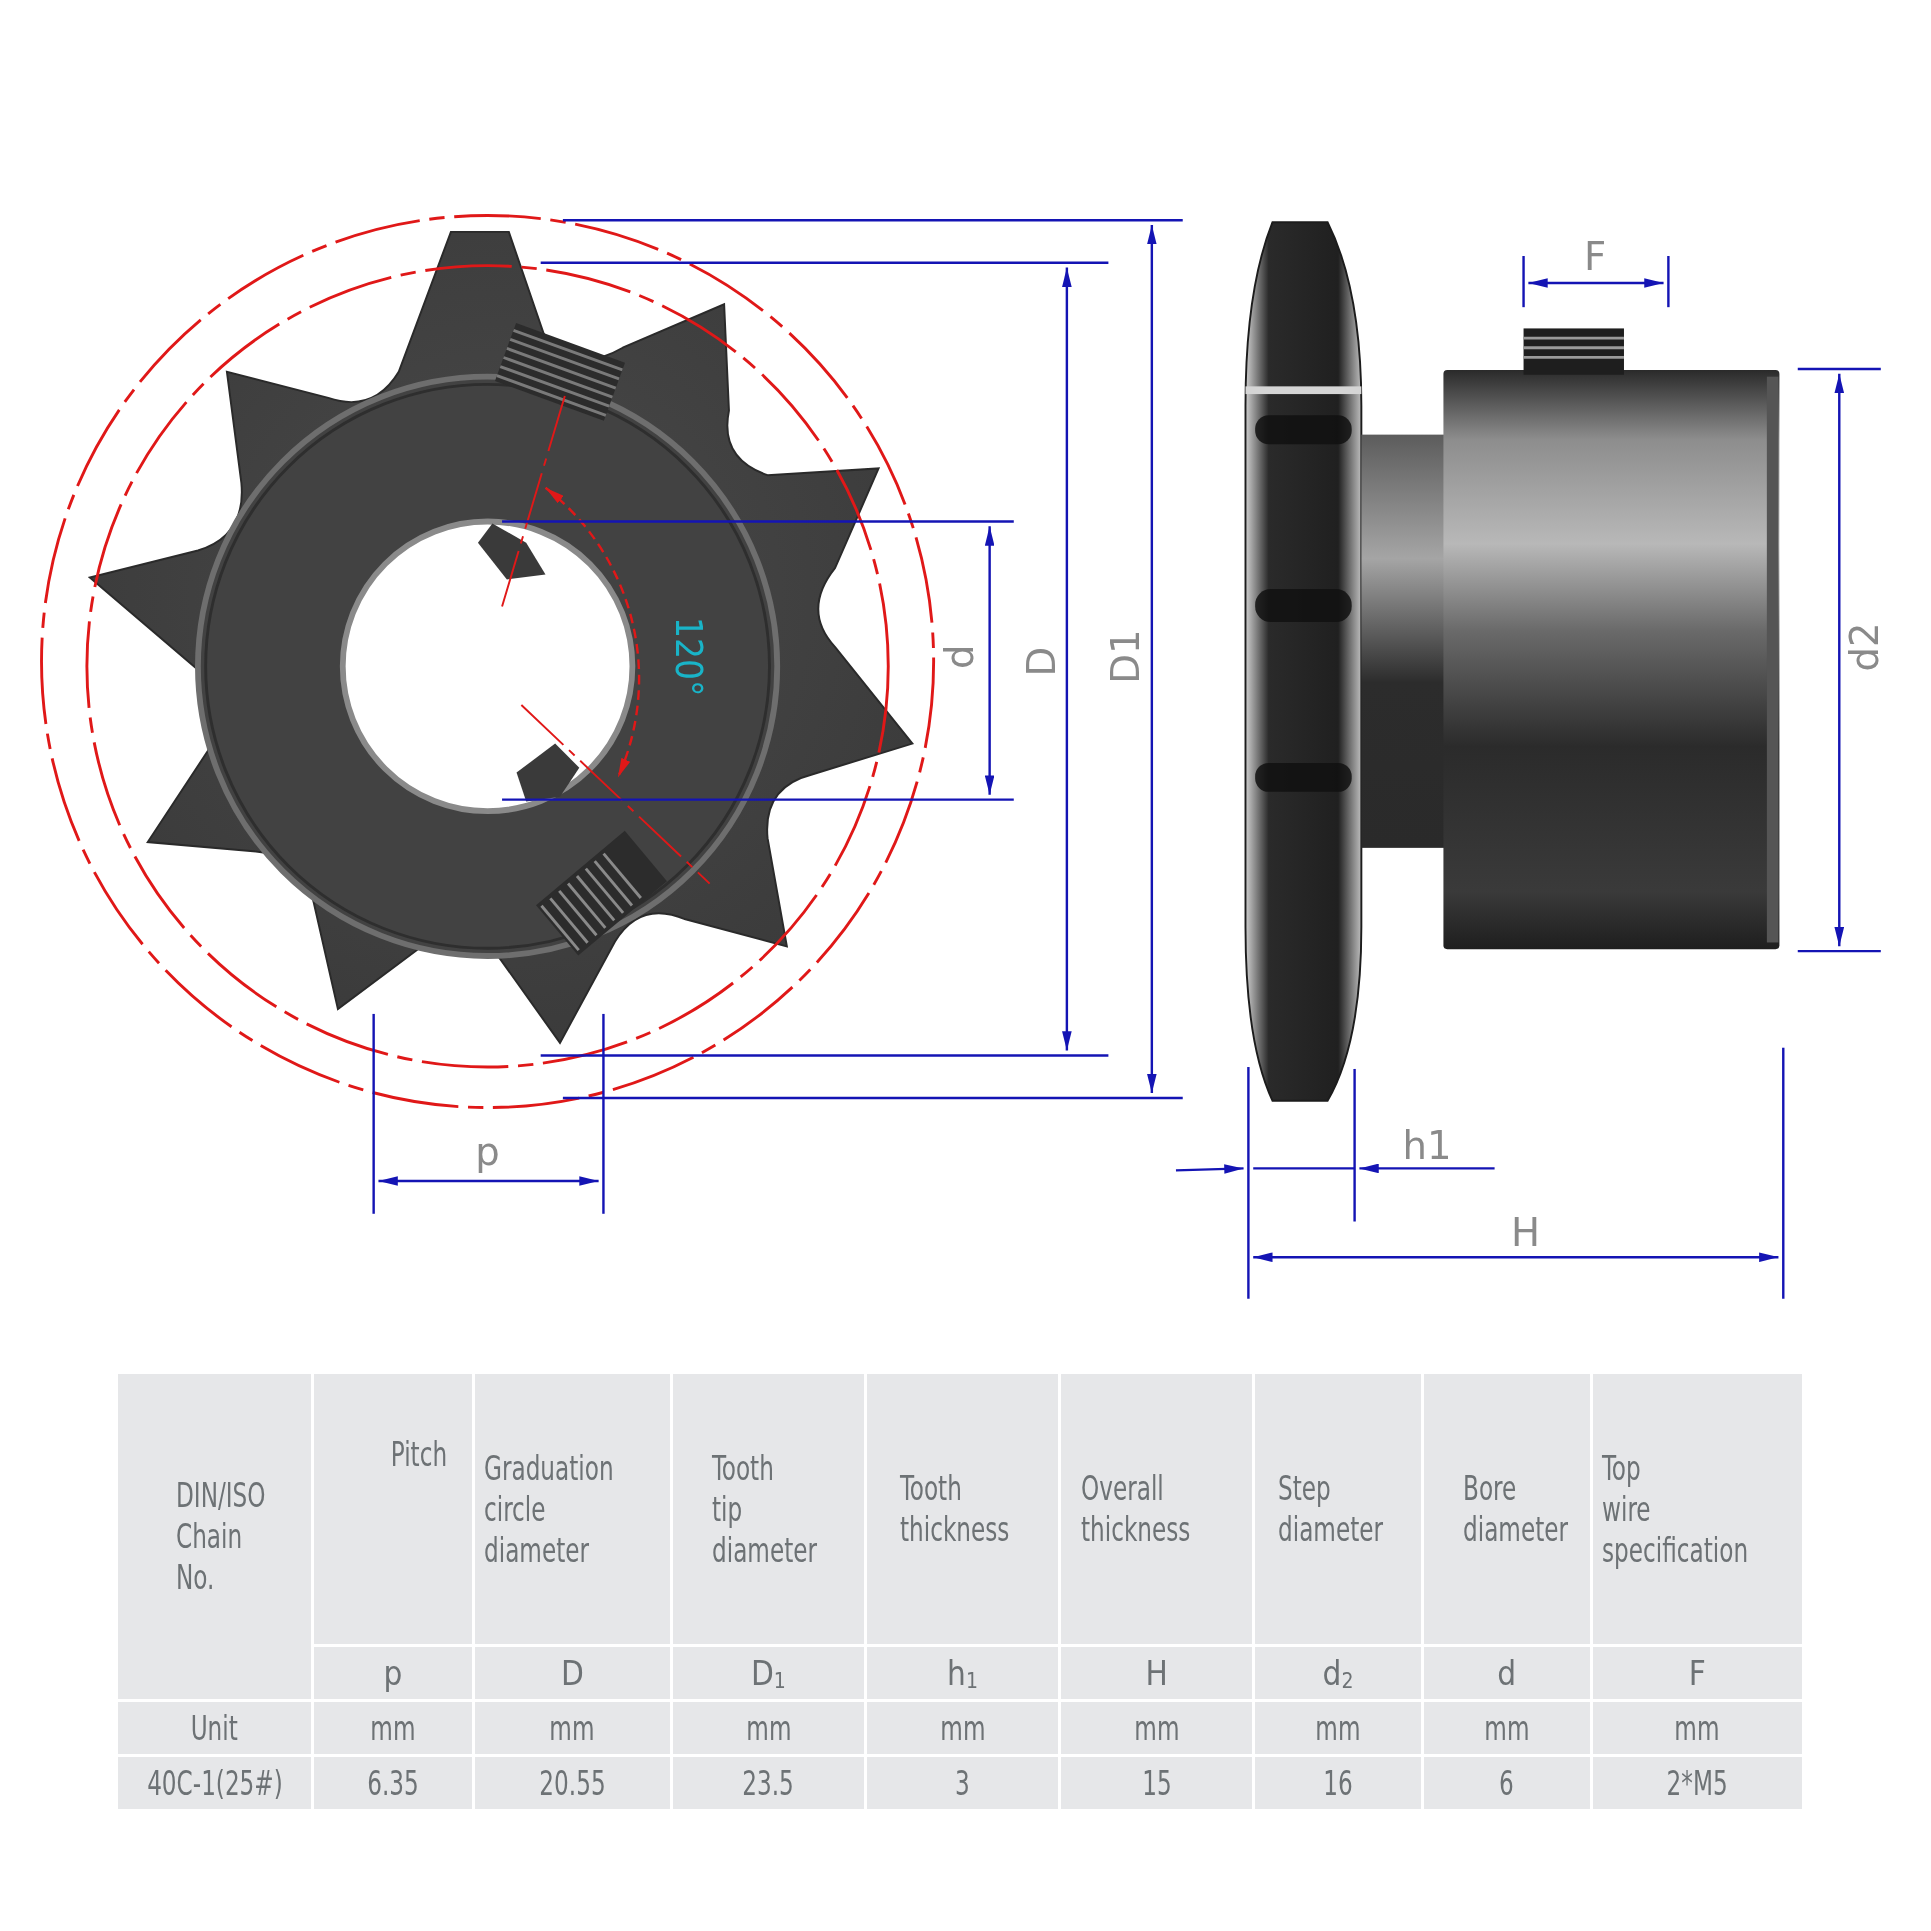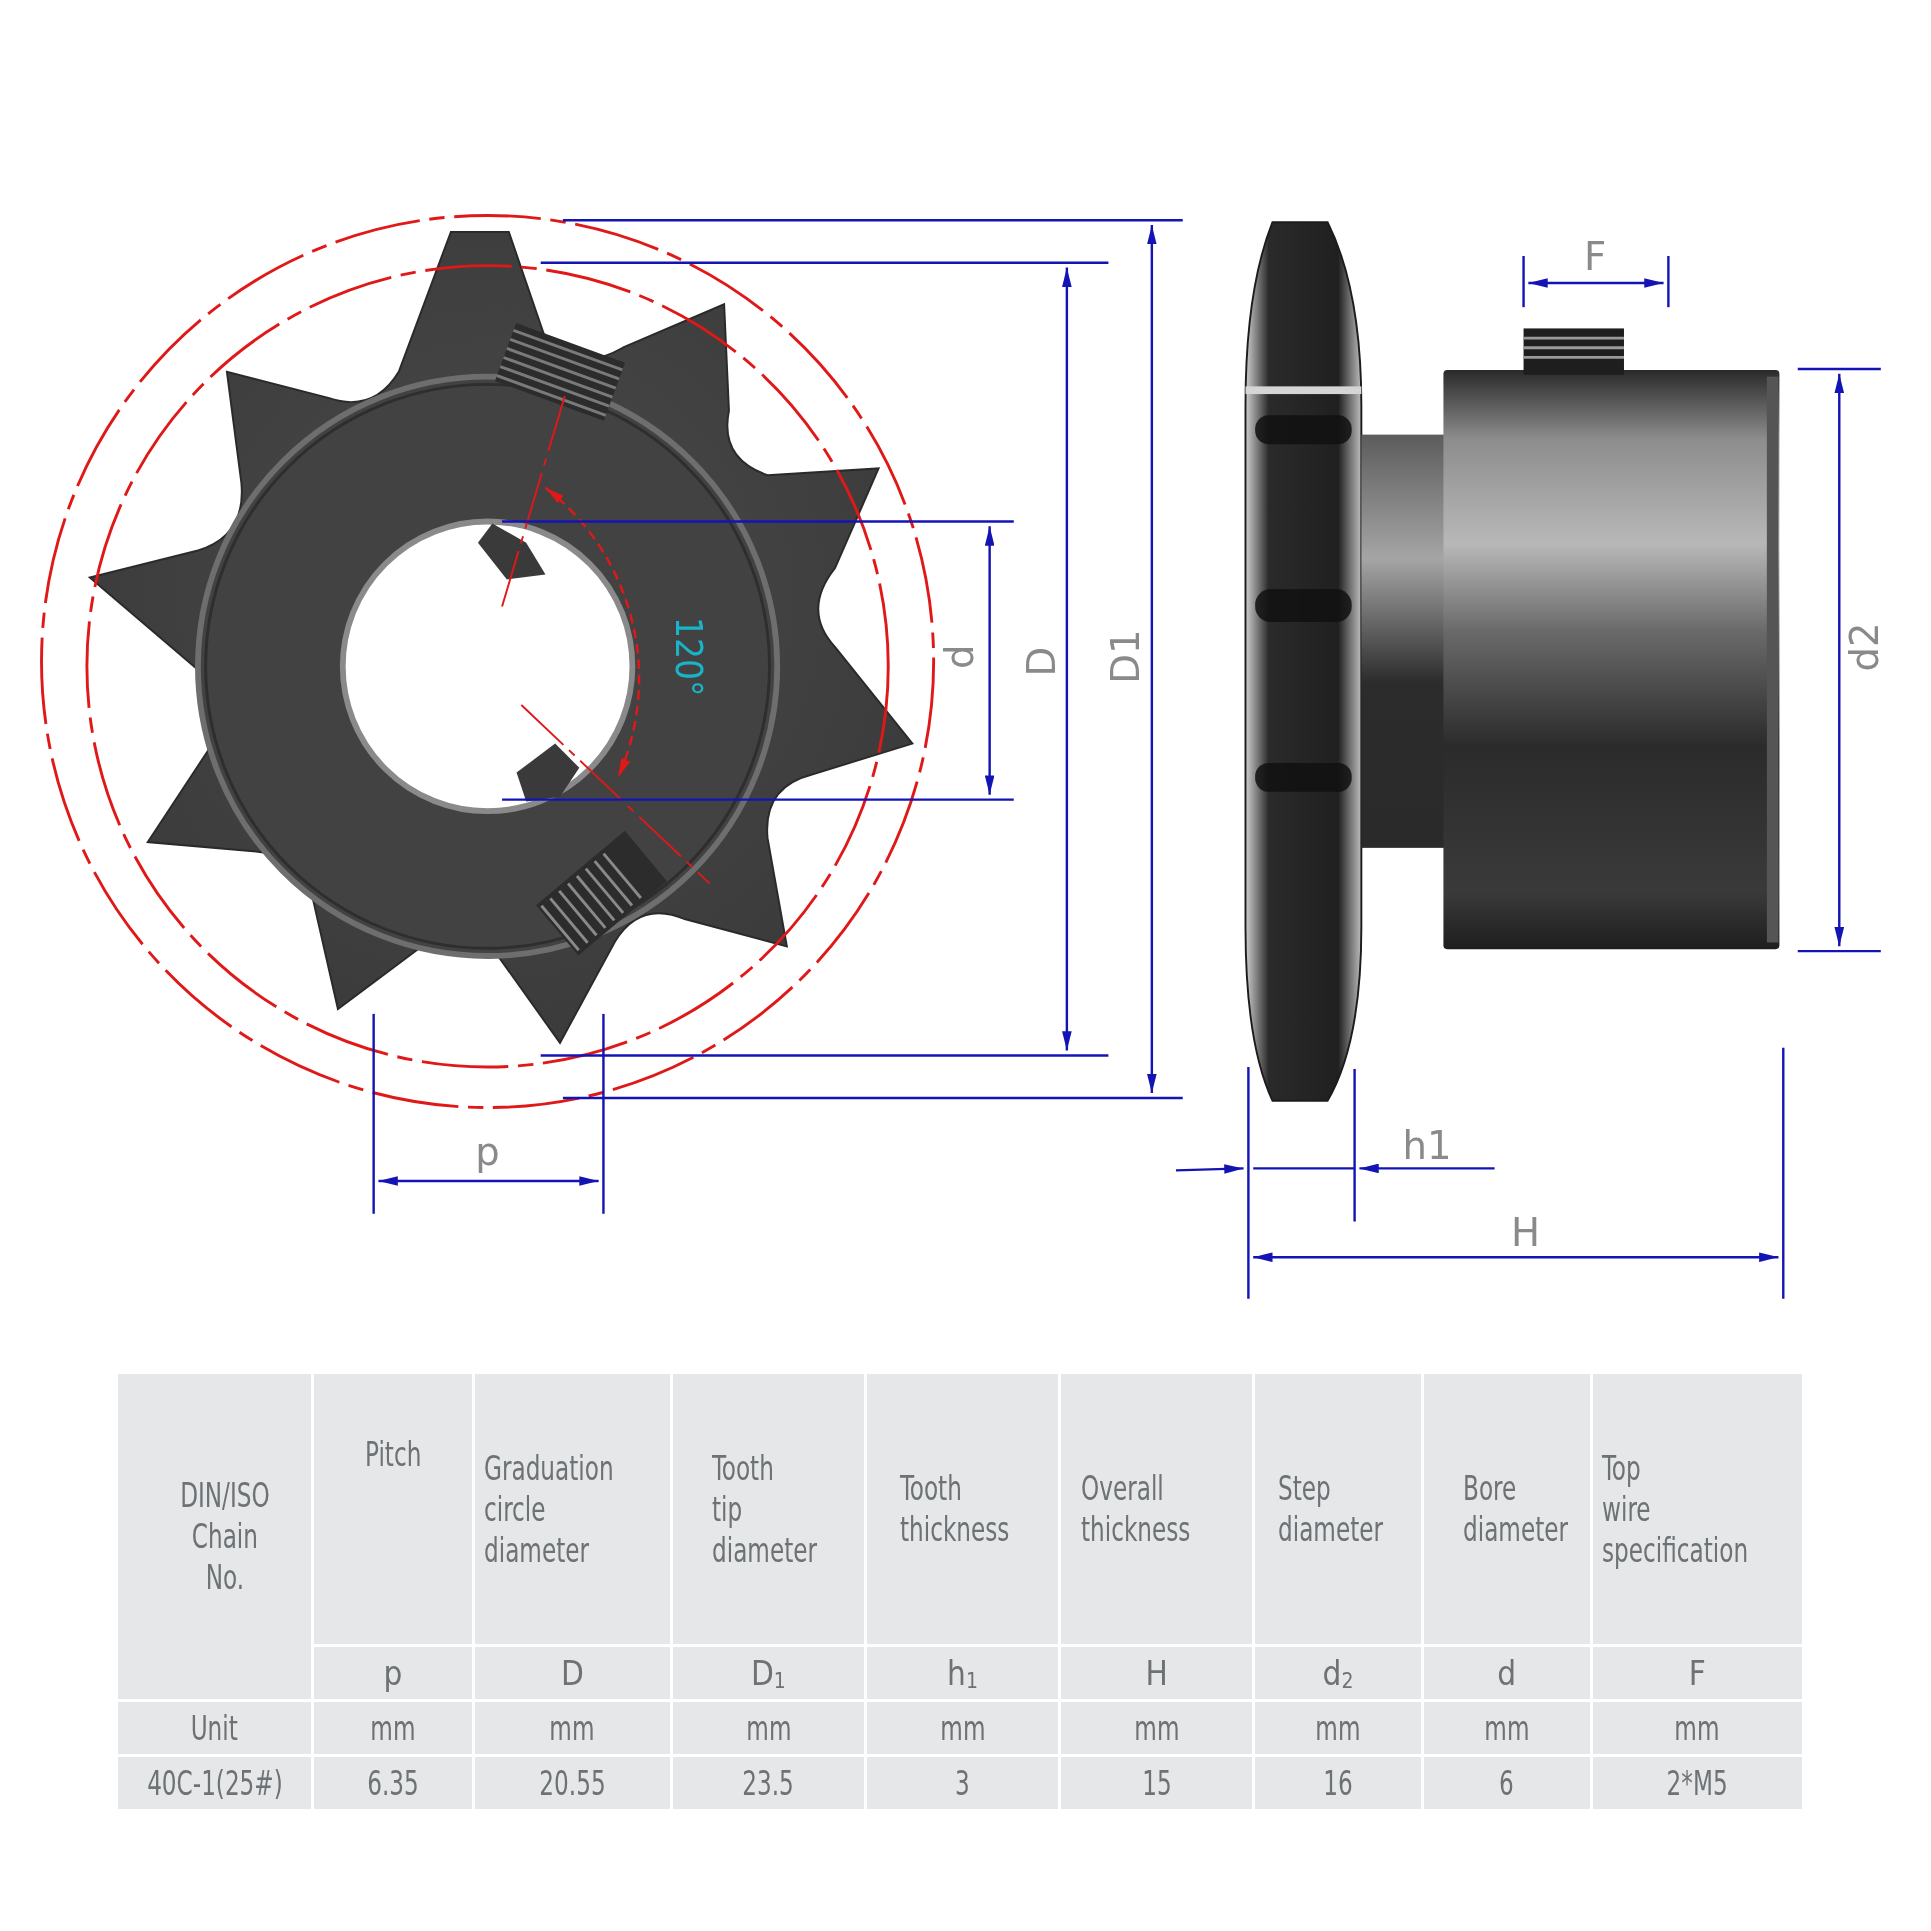--- a/index.html
+++ b/index.html
@@ -13,21 +13,21 @@
     border-collapse: separate; border-spacing: 3.9px; table-layout: fixed; }
   #spec-table td { background: #e6e7e9; color: #6d7275; text-align: center;
     vertical-align: middle; font-family: "DejaVu Sans", sans-serif;
     font-stretch: condensed; padding: 0 9.7px; }
   #spec-table .hdr { height: 210px; font-size: 33px; line-height: 41px; text-align: left; }
   #spec-table .hdr span { display: block; }
   #spec-table .sym { height: 52px; font-size: 33px; }
   #spec-table .sym sub { font-size: 21px; vertical-align: baseline; position: relative; top: 3.9px; }
   #spec-table .unit { height: 52px; font-size: 33px; }
   #spec-table .val { height: 52px; font-size: 33px; }
-  #spec-table .first { text-align: center; padding-left: 58px; }
+  #spec-table .first { text-align: left; padding-left: 58px; }
   .cond { display: inline-block; transform: scaleX(0.78); transform-origin: center; white-space: nowrap; }
   .hdr .cond { transform-origin: left center; }
 </style>
 </head>
 <body>
 
 <svg id="drawing" viewBox="0 0 2000 1400" xmlns="http://www.w3.org/2000/svg">
   <defs>
     <marker id="arr" viewBox="0 0 20 10" refX="20" refY="5" markerWidth="20" markerHeight="10" orient="auto-start-reverse" markerUnits="userSpaceOnUse">
       <path d="M0,0 L20,5 L0,10 Z" fill="#1414b4"></path>
@@ -218,21 +218,21 @@
       <span>
             <span class="cond">DIN/ISO</span>
           </span>
       <span>
             <span class="cond">Chain</span>
           </span>
       <span>
             <span class="cond">No.</span>
           </span>
     </td>
-    <td class="hdr" style="text-align:center; vertical-align:top; padding-top:60px;">
+    <td class="hdr" style="text-align:right; vertical-align:top; padding-top:60px;">
       <span>
             <span class="cond" style="transform-origin:center">Pitch</span>
           </span>
     </td>
     <td class="hdr">
       <span>
             <span class="cond">Graduation</span>
           </span>
       <span>
             <span class="cond">circle</span>

